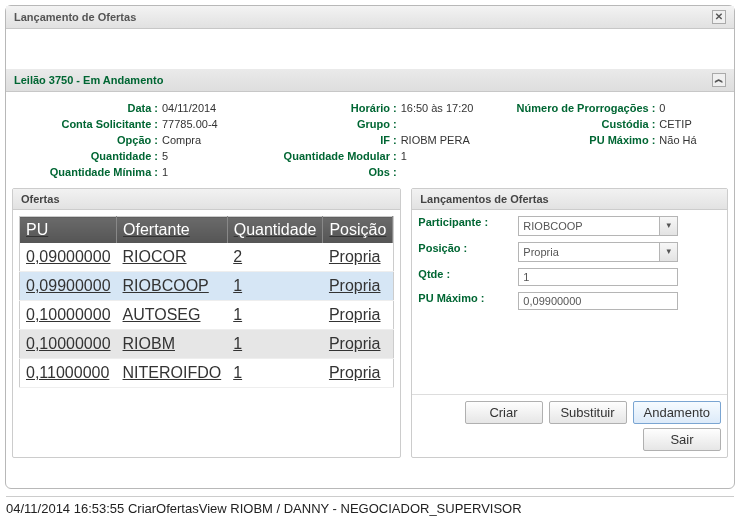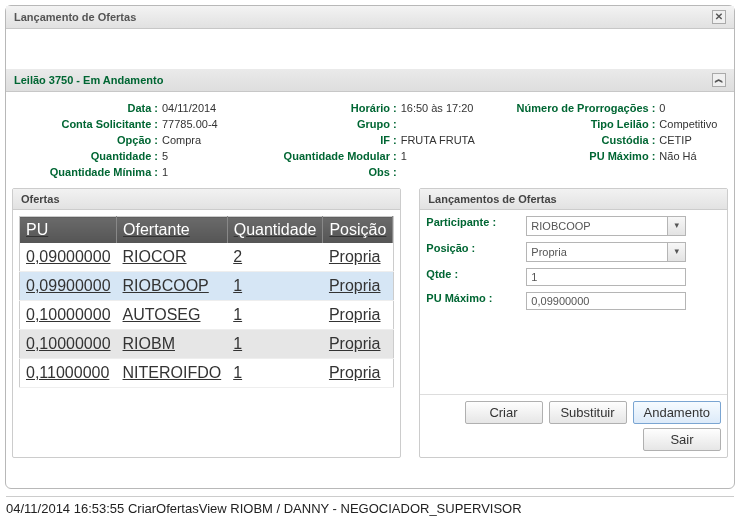--- a/index.html
+++ b/index.html
@@ -59,21 +59,21 @@
     text-align: right;
     font-weight: bold;
     color:#006633;
     padding-right:4px;
   }
   .details-row .val {
     color:#333;
   }
   .panels {
     display:flex;
-    gap:18px;
+    gap:10px;
     padding:6px 6px 0 6px;
   }
   .panel {
     border:1px solid #ccc;
     border-radius:2px;
     flex:1;
     display:flex;
     flex-direction:column;
     min-height:270px;
   }
@@ -210,39 +210,35 @@
       <div class="details-row">
           <div class="lbl">Horário :</div>
           <div class="val">16:50 às 17:20</div>
         </div>
       <div class="details-row">
           <div class="lbl">Grupo :</div>
           <div class="val"></div>
         </div>
       <div class="details-row">
           <div class="lbl">IF :</div>
-          <div class="val">FRUTA FRUTA</div>
+          <div class="val">RIOBM PERA</div>
         </div>
       <div class="details-row">
           <div class="lbl">Quantidade Modular :</div>
           <div class="val">1</div>
         </div>
       <div class="details-row">
           <div class="lbl">Obs :</div>
           <div class="val"></div>
         </div>
     </div>
     <div class="details-col">
       <div class="details-row">
           <div class="lbl" style="width:170px">Número de Prorrogações :</div>
           <div class="val">0</div>
-        </div>
-      <div class="details-row">
-          <div class="lbl" style="width:170px">Tipo Leilão :</div>
-          <div class="val">Competitivo</div>
         </div>
       <div class="details-row">
           <div class="lbl" style="width:170px">Custódia :</div>
           <div class="val">CETIP</div>
         </div>
       <div class="details-row">
           <div class="lbl" style="width:170px">PU Máximo :</div>
           <div class="val">Não Há</div>
         </div>
     </div>

